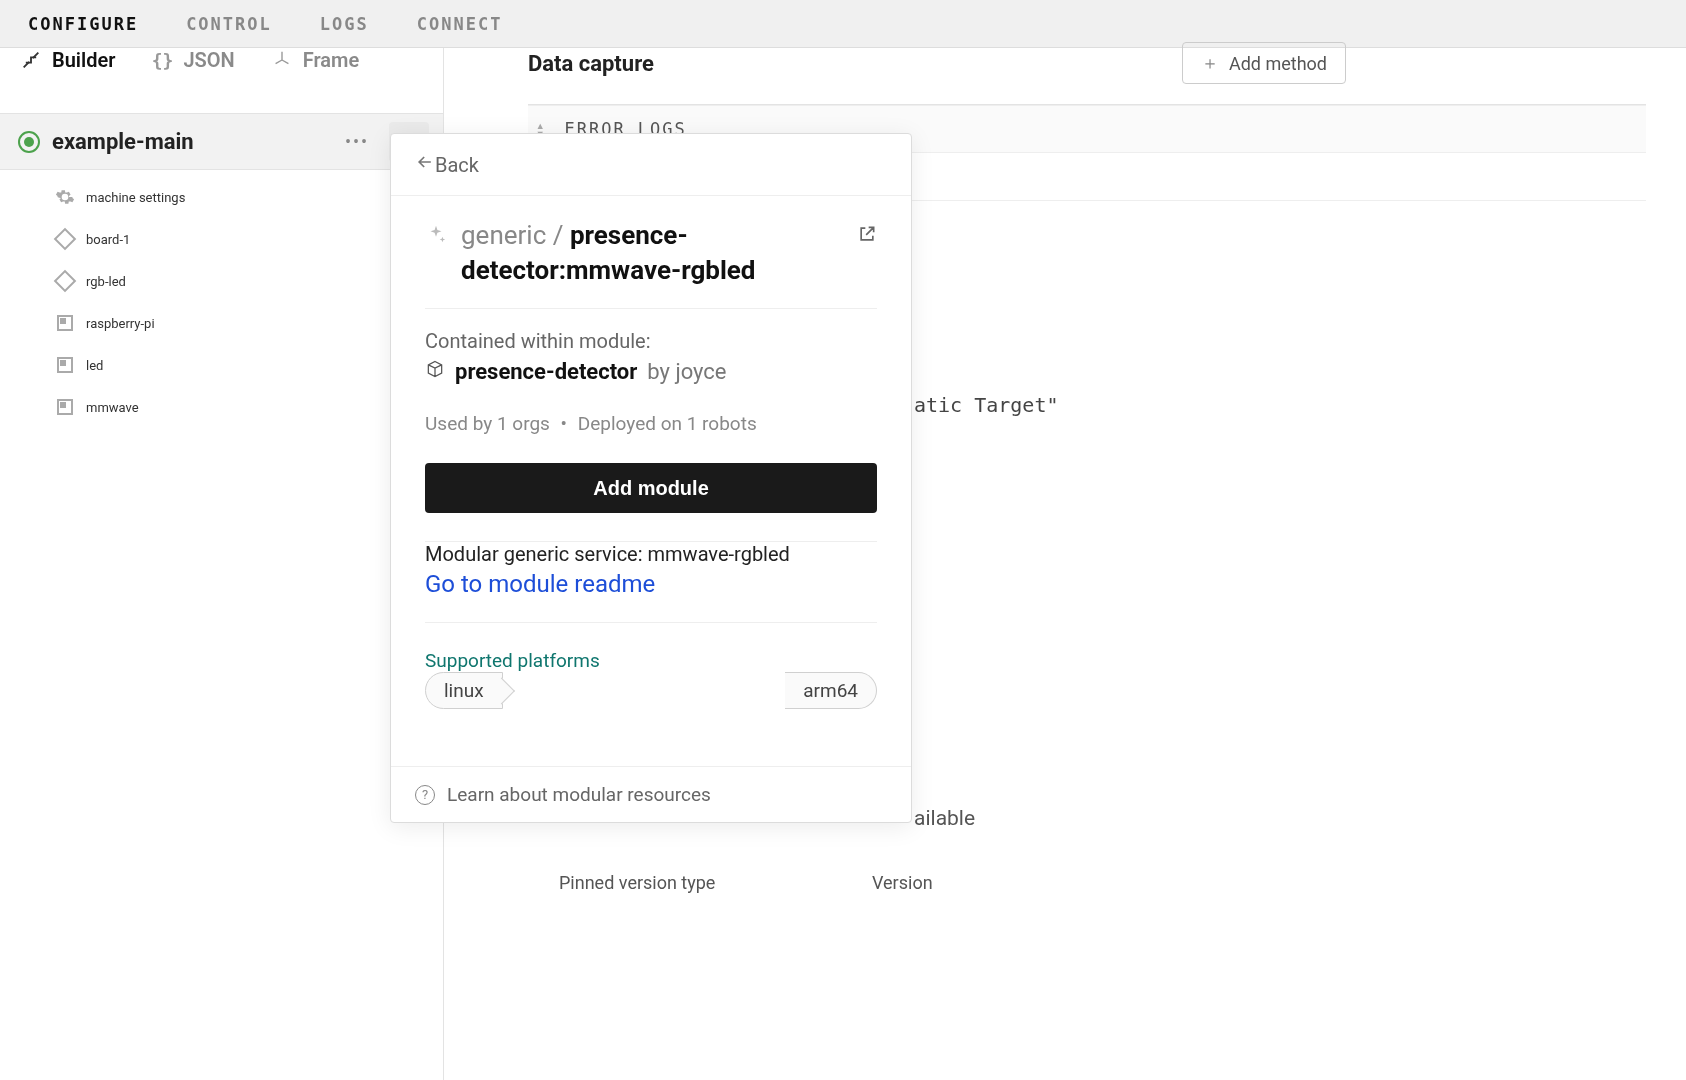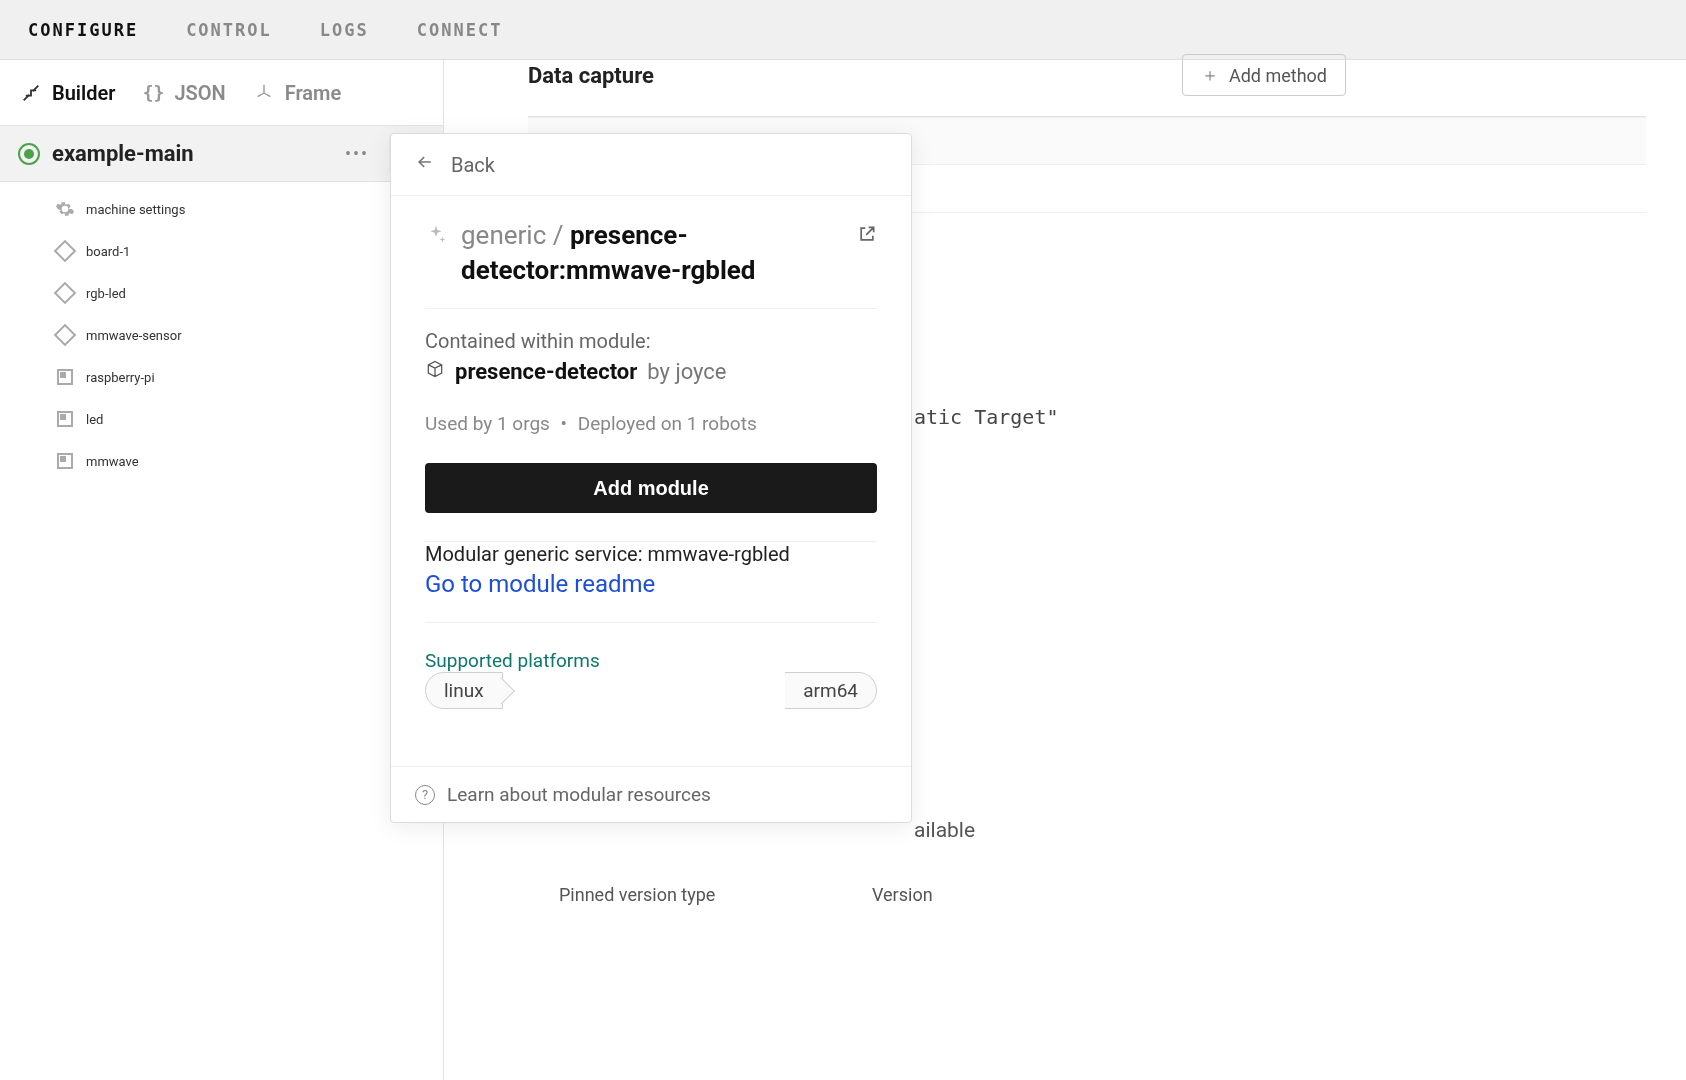--- a/index.html
+++ b/index.html
@@ -10,21 +10,21 @@
     background: #fff;
     width: 1686px;
     height: 1080px;
     overflow: hidden;
   }
 
   
   .topnav {
     display: flex;
     align-items: center;
-    height: 60px;
+    height: 48px;
     background: #f0f0f0;
     border-bottom: 1px solid #ddd;
     padding: 0 28px;
     gap: 48px;
     font-family: "SFMono-Regular", Consolas, Menlo, monospace;
     letter-spacing: 2px;
   }
   .topnav-item {
     font-size: 17px;
     font-weight: 600;
@@ -40,25 +40,25 @@
     border-right: 1px solid #e3e3e3;
     flex-shrink: 0;
     display: flex;
     flex-direction: column;
   }
   .main { flex: 1; position: relative; }
 
   
   .builder-tabs {
     display: flex;
-    align-items: center;
+    align-items: flex-start;
     height: 66px;
     border-bottom: 1px solid #e3e3e3;
     padding: 0 20px;
-    gap: 27px;
+    gap: 36px;
   }
   .builder-tab {
     display: flex;
     align-items: center;
     gap: 10px;
     font-size: 20px;
     font-weight: 600;
     color: #8a8a8a;
     cursor: pointer;
   }
@@ -139,21 +139,21 @@
     left: 390px; top: 133px;
     width: 522px;
     height: 690px;
     background:#fff;
     border:1px solid #dcdcdc;
     border-radius:4px;
     box-shadow: 0 4px 24px rgba(0,0,0,0.08);
     display:flex; flex-direction:column;
   }
   .pop-head {
-    display:flex; align-items:center; gap:16px;
+    display:flex; align-items:center; gap:0;
     padding:18px 24px; border-bottom:1px solid #eee;
     color:#666; font-size:20px; cursor:pointer;
   }
   .pop-body { padding: 22px 34px 0 34px; flex:1; overflow:hidden;}
   .pop-title-row { display:flex; align-items:flex-start; gap:14px; padding-bottom:20px; border-bottom:1px solid #eee;}
   .pop-title { font-size:26px; line-height:1.35; color:#888; font-weight:400; flex:1;}
   .pop-title b { color:#111; font-weight:700; }
   .sparkle { color:#bbb; margin-top:6px;}
   .ext-link { color:#666; margin-top:6px;}
   .pop-sub { font-size:20px; color:#666; margin-top:20px;}
@@ -252,26 +252,20 @@
         <span>board-1</span>
       </div>
       <div class="side-item">
         <span class="sicon">
             <span class="diamond"></span>
           </span>
         <span>rgb-led</span>
       </div>
       <div class="side-item">
         <span class="sicon">
-            <span class="diamond"></span>
-          </span>
-        <span>mmwave-sensor</span>
-      </div>
-      <div class="side-item">
-        <span class="sicon">
             <span class="square-dot"></span>
           </span>
         <span>raspberry-pi</span>
       </div>
       <div class="side-item">
         <span class="sicon">
             <span class="square-dot"></span>
           </span>
         <span>led</span>
       </div>

